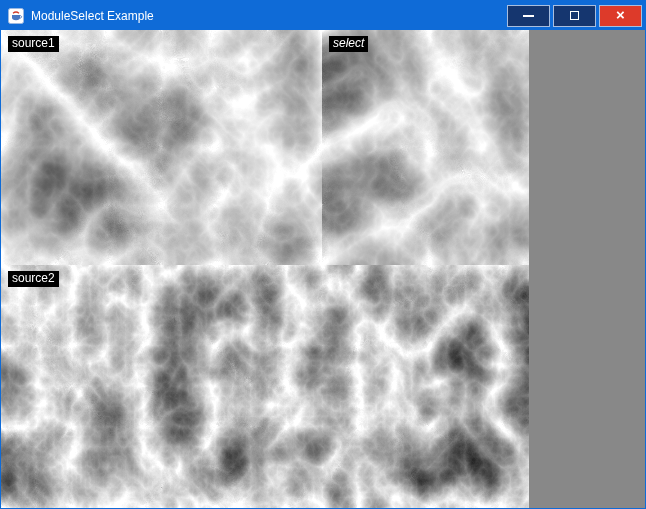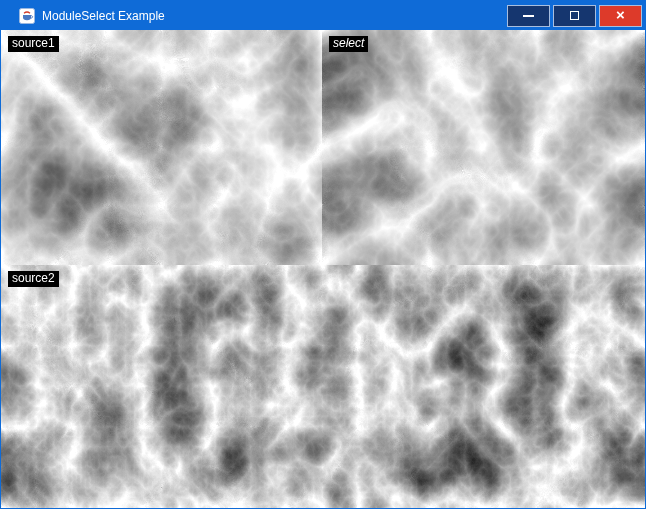--- a/index.html
+++ b/index.html
@@ -10,21 +10,21 @@
     border:1px solid var(--window_border,#0f6bd7);
     background:#888;
     overflow:hidden;
   }
   
   .titlebar{
     height:29px;
     background:var(--titlebar_bg,#0f6bd7);
     display:flex;
     align-items:center;
-    padding-left:18px;
+    padding-left:7px;
     box-sizing:border-box;
     user-select:none;
   }
   .appicon{display:flex;align-items:center;margin-right:7px;}
   .title{
     color:var(--title_fg,#ffffff);
     font-size:12px;
     white-space:nowrap;
   }
   .controls{
@@ -41,21 +41,21 @@
     display:flex;align-items:center;justify-content:center;
     padding:0;cursor:default;
   }
   .ctrl.close{background:var(--close_bg,#dd3a2a);}
   .glyph-min{width:11px;height:0;border-bottom:2px solid #fff;}
   .glyph-max{width:9px;height:9px;border:1px solid #fff;box-sizing:border-box;}
   .glyph-close{color:#fff;font-size:15px;font-weight:bold;line-height:1;margin-top:-2px;}
   
   .client{
     position:relative;
-    width:644px;height:478px;
+    width:528px;height:478px;
     background:#6a6a6a;
     overflow:hidden;
   }
   .panel{position:absolute;overflow:hidden;}
   .panel svg{display:block;width:100%;height:100%;}
   .p-source1{left:0;top:0;width:321px;height:235px;}
   .p-select{left:321px;top:0;width:323px;height:235px;font-style:italic;}
   .p-source2{left:0;top:235px;width:644px;height:243px;}
   .plabel{
     position:absolute;top:6px;left:7px;

